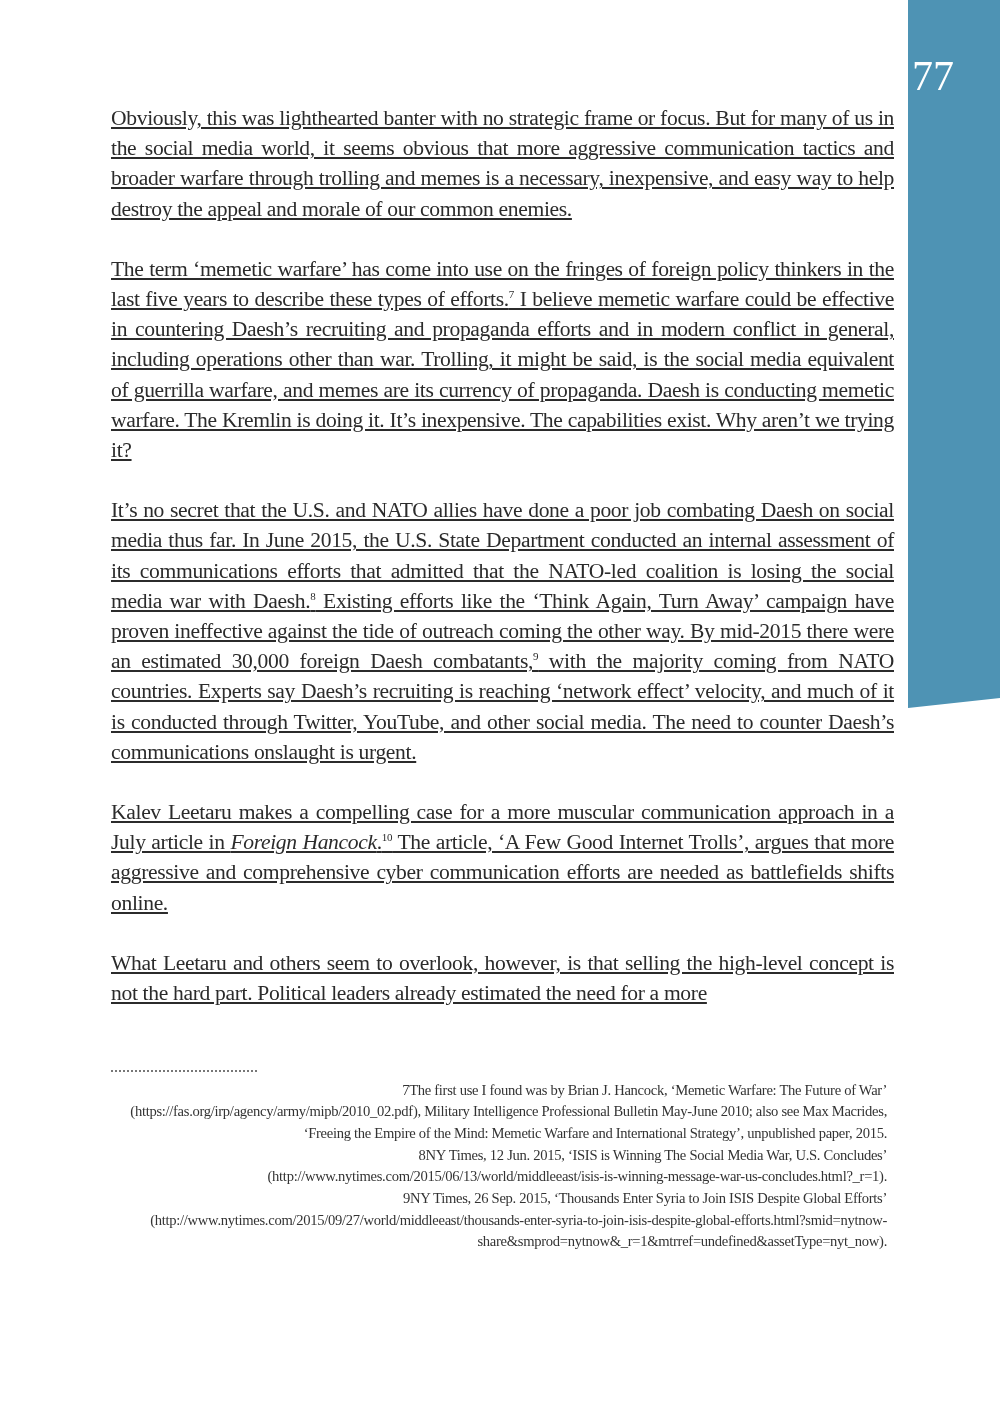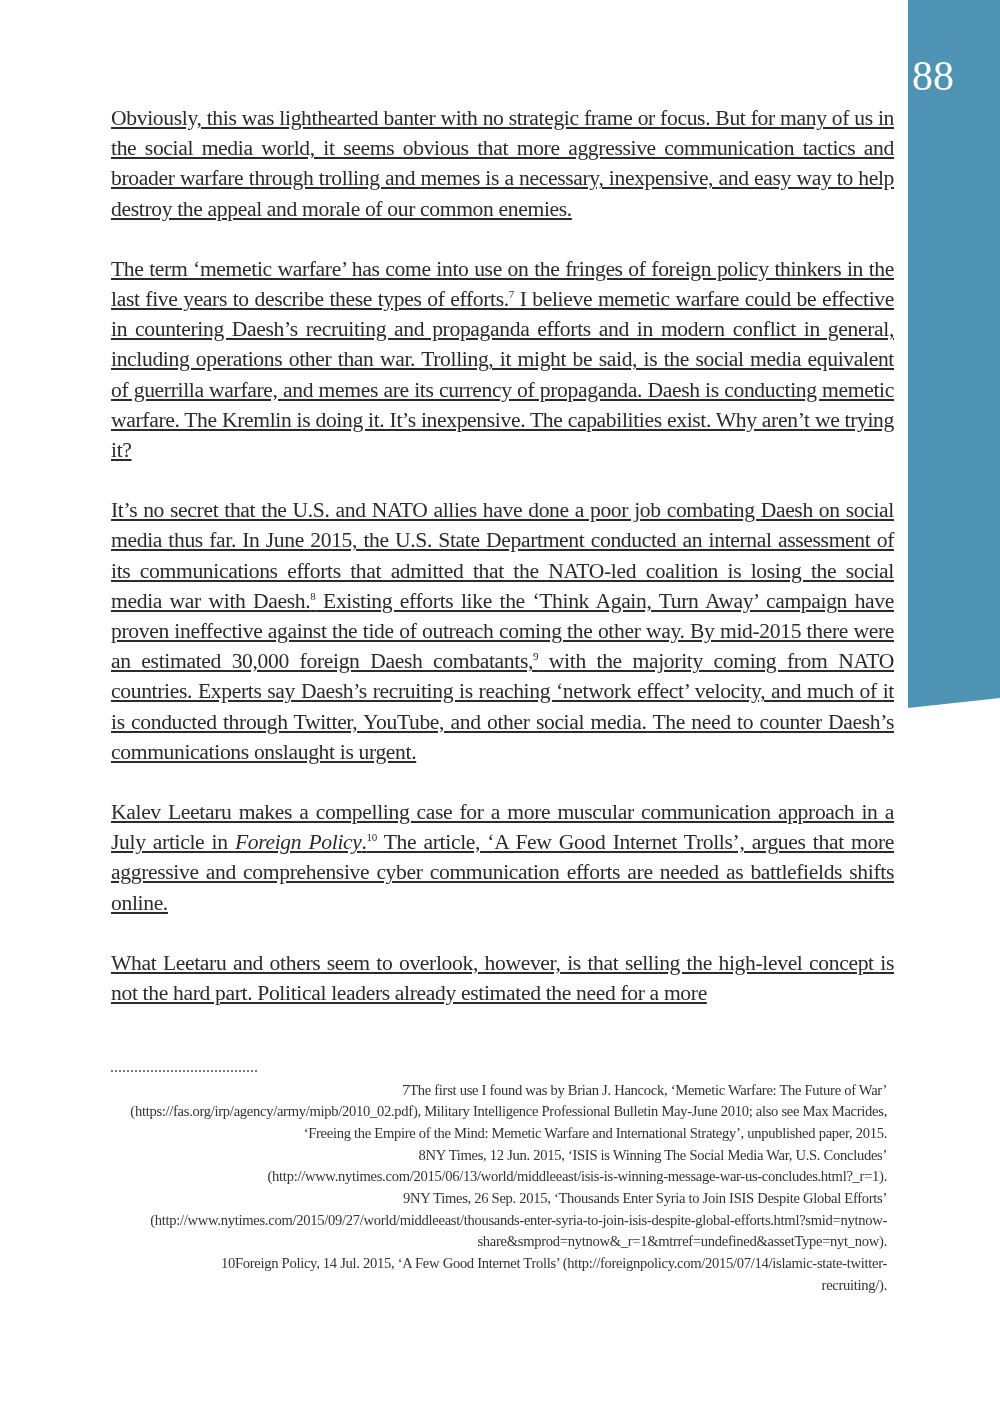--- a/index.html
+++ b/index.html
@@ -80,47 +80,44 @@
     }
     .fn-num {
       display: inline-block;
       width: 76px;
     }
   </style>
 </head>
 <body>
 
 <div class="side-tab"></div>
-<div class="page-number">88</div>
+<div class="page-number">77</div>
 
 <div class="main">
   <p class="para">
     <span>Obviously, this was lighthearted banter with no strategic frame or focus. But for many of us in the social media world, it seems obvious that more aggressive communication tactics and broader warfare through trolling and memes is a necessary, inexpensive, and easy way to help destroy the appeal and morale of our common enemies.</span>
   </p>
   <p class="para">
     <span>The term ‘memetic warfare’ has come into use on the fringes of foreign policy thinkers in the last five years to describe these types of efforts.</span><sup>7</sup><span> I believe memetic warfare could be effective in countering Daesh’s recruiting and propaganda efforts and in modern conflict in general, including operations other than war. Trolling, it might be said, is the social media equivalent of guerrilla warfare, and memes are its currency of propaganda. Daesh is conducting memetic warfare. The Kremlin is doing it. It’s inexpensive. The capabilities exist. Why aren’t we trying it?</span>
   </p>
   <p class="para">
     <span>It’s no secret that the U.S. and NATO allies have done a poor job combating Daesh on social media thus far. In June 2015, the U.S. State Department conducted an internal assessment of its communications efforts that admitted that the NATO-led coalition is losing the social media war with Daesh.</span><sup>8</sup><span> Existing efforts like the ‘Think Again, Turn Away’ campaign have proven ineffective against the tide of outreach coming the other way. By mid-2015 there were an estimated 30,000 foreign Daesh combatants,</span><sup>9</sup><span> with the majority coming from NATO countries. Experts say Daesh’s recruiting is reaching ‘network effect’ velocity, and much of it is conducted through Twitter, YouTube, and other social media. The need to counter Daesh’s communications onslaught is urgent.</span>
   </p>
   <p class="para">
-    <span>Kalev Leetaru makes a compelling case for a more muscular communication approach in a July article in </span><em>Foreign Policy</em><span>.</span><sup>10</sup><span> The article, ‘A Few Good Internet Trolls’, argues that more aggressive and comprehensive cyber communication efforts are needed as battlefields shifts online.</span>
+    <span>Kalev Leetaru makes a compelling case for a more muscular communication approach in a July article in </span><em>Foreign Hancock</em><span>.</span><sup>10</sup><span> The article, ‘A Few Good Internet Trolls’, argues that more aggressive and comprehensive cyber communication efforts are needed as battlefields shifts online.</span>
   </p>
   <p class="para">
     <span>What Leetaru and others seem to overlook, however, is that selling the high-level concept is not the hard part. Political leaders already estimated the need for a more</span>
   </p>
 </div>
 
 <div class="footnotes">
   <div class="fn-rule"></div>
   <div class="fn-item">
     <span class="fn-num">7</span><span>The first use I found was by Brian J. Hancock, ‘Memetic Warfare: The Future of War’ (https://fas.org/irp/agency/army/mipb/2010_02.pdf), Military Intelligence Professional Bulletin May-June 2010; also see Max Macrides, ‘Freeing the Empire of the Mind: Memetic Warfare and International Strategy’, unpublished paper, 2015.</span>
   </div>
   <div class="fn-item">
     <span class="fn-num">8</span><span>NY Times, 12 Jun. 2015, ‘ISIS is Winning The Social Media War, U.S. Concludes’ (http://www.nytimes.com/2015/06/13/world/middleeast/isis-is-winning-message-war-us-concludes.html?_r=1).</span>
   </div>
   <div class="fn-item">
     <span class="fn-num">9</span><span>NY Times, 26 Sep. 2015, ‘Thousands Enter Syria to Join ISIS Despite Global Efforts’ (http://www.nytimes.com/2015/09/27/world/middleeast/thousands-enter-syria-to-join-isis-despite-global-efforts.html?smid=nytnow-share&amp;smprod=nytnow&amp;_r=1&amp;mtrref=undefined&amp;assetType=nyt_now).</span>
   </div>
-  <div class="fn-item">
-    <span class="fn-num">10</span><span>Foreign Policy, 14 Jul. 2015, ‘A Few Good Internet Trolls’ (http://foreignpolicy.com/2015/07/14/islamic-state-twitter-recruiting/).</span>
-  </div>
 </div>
 
 </body></html>

